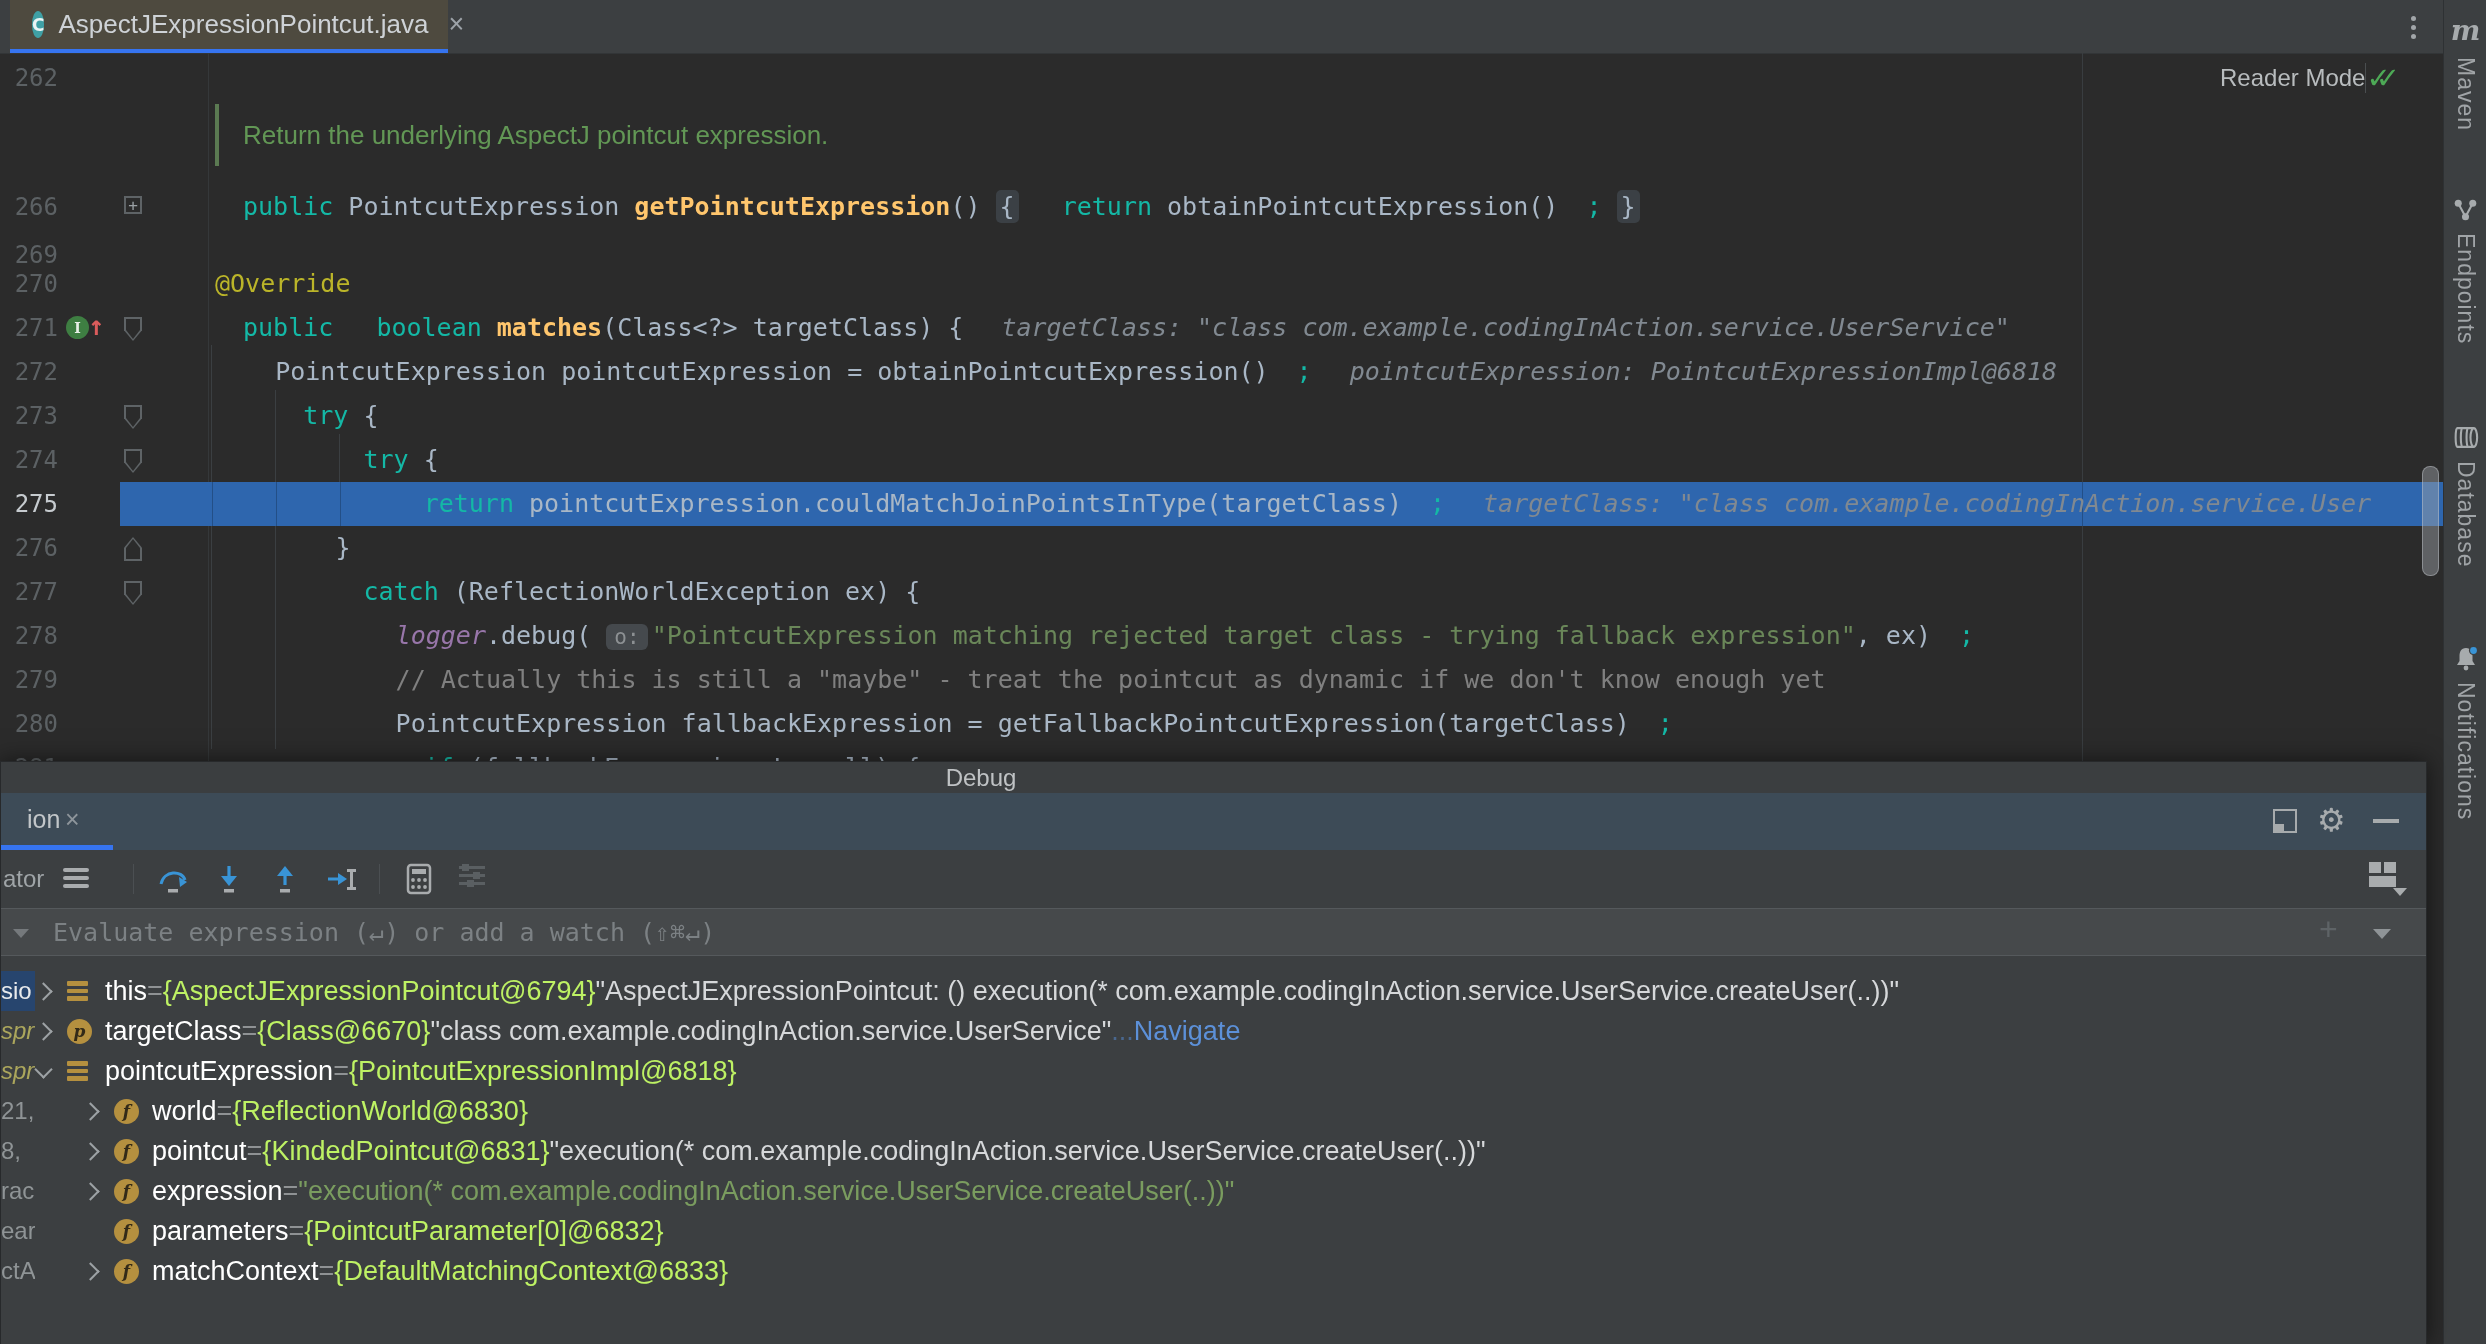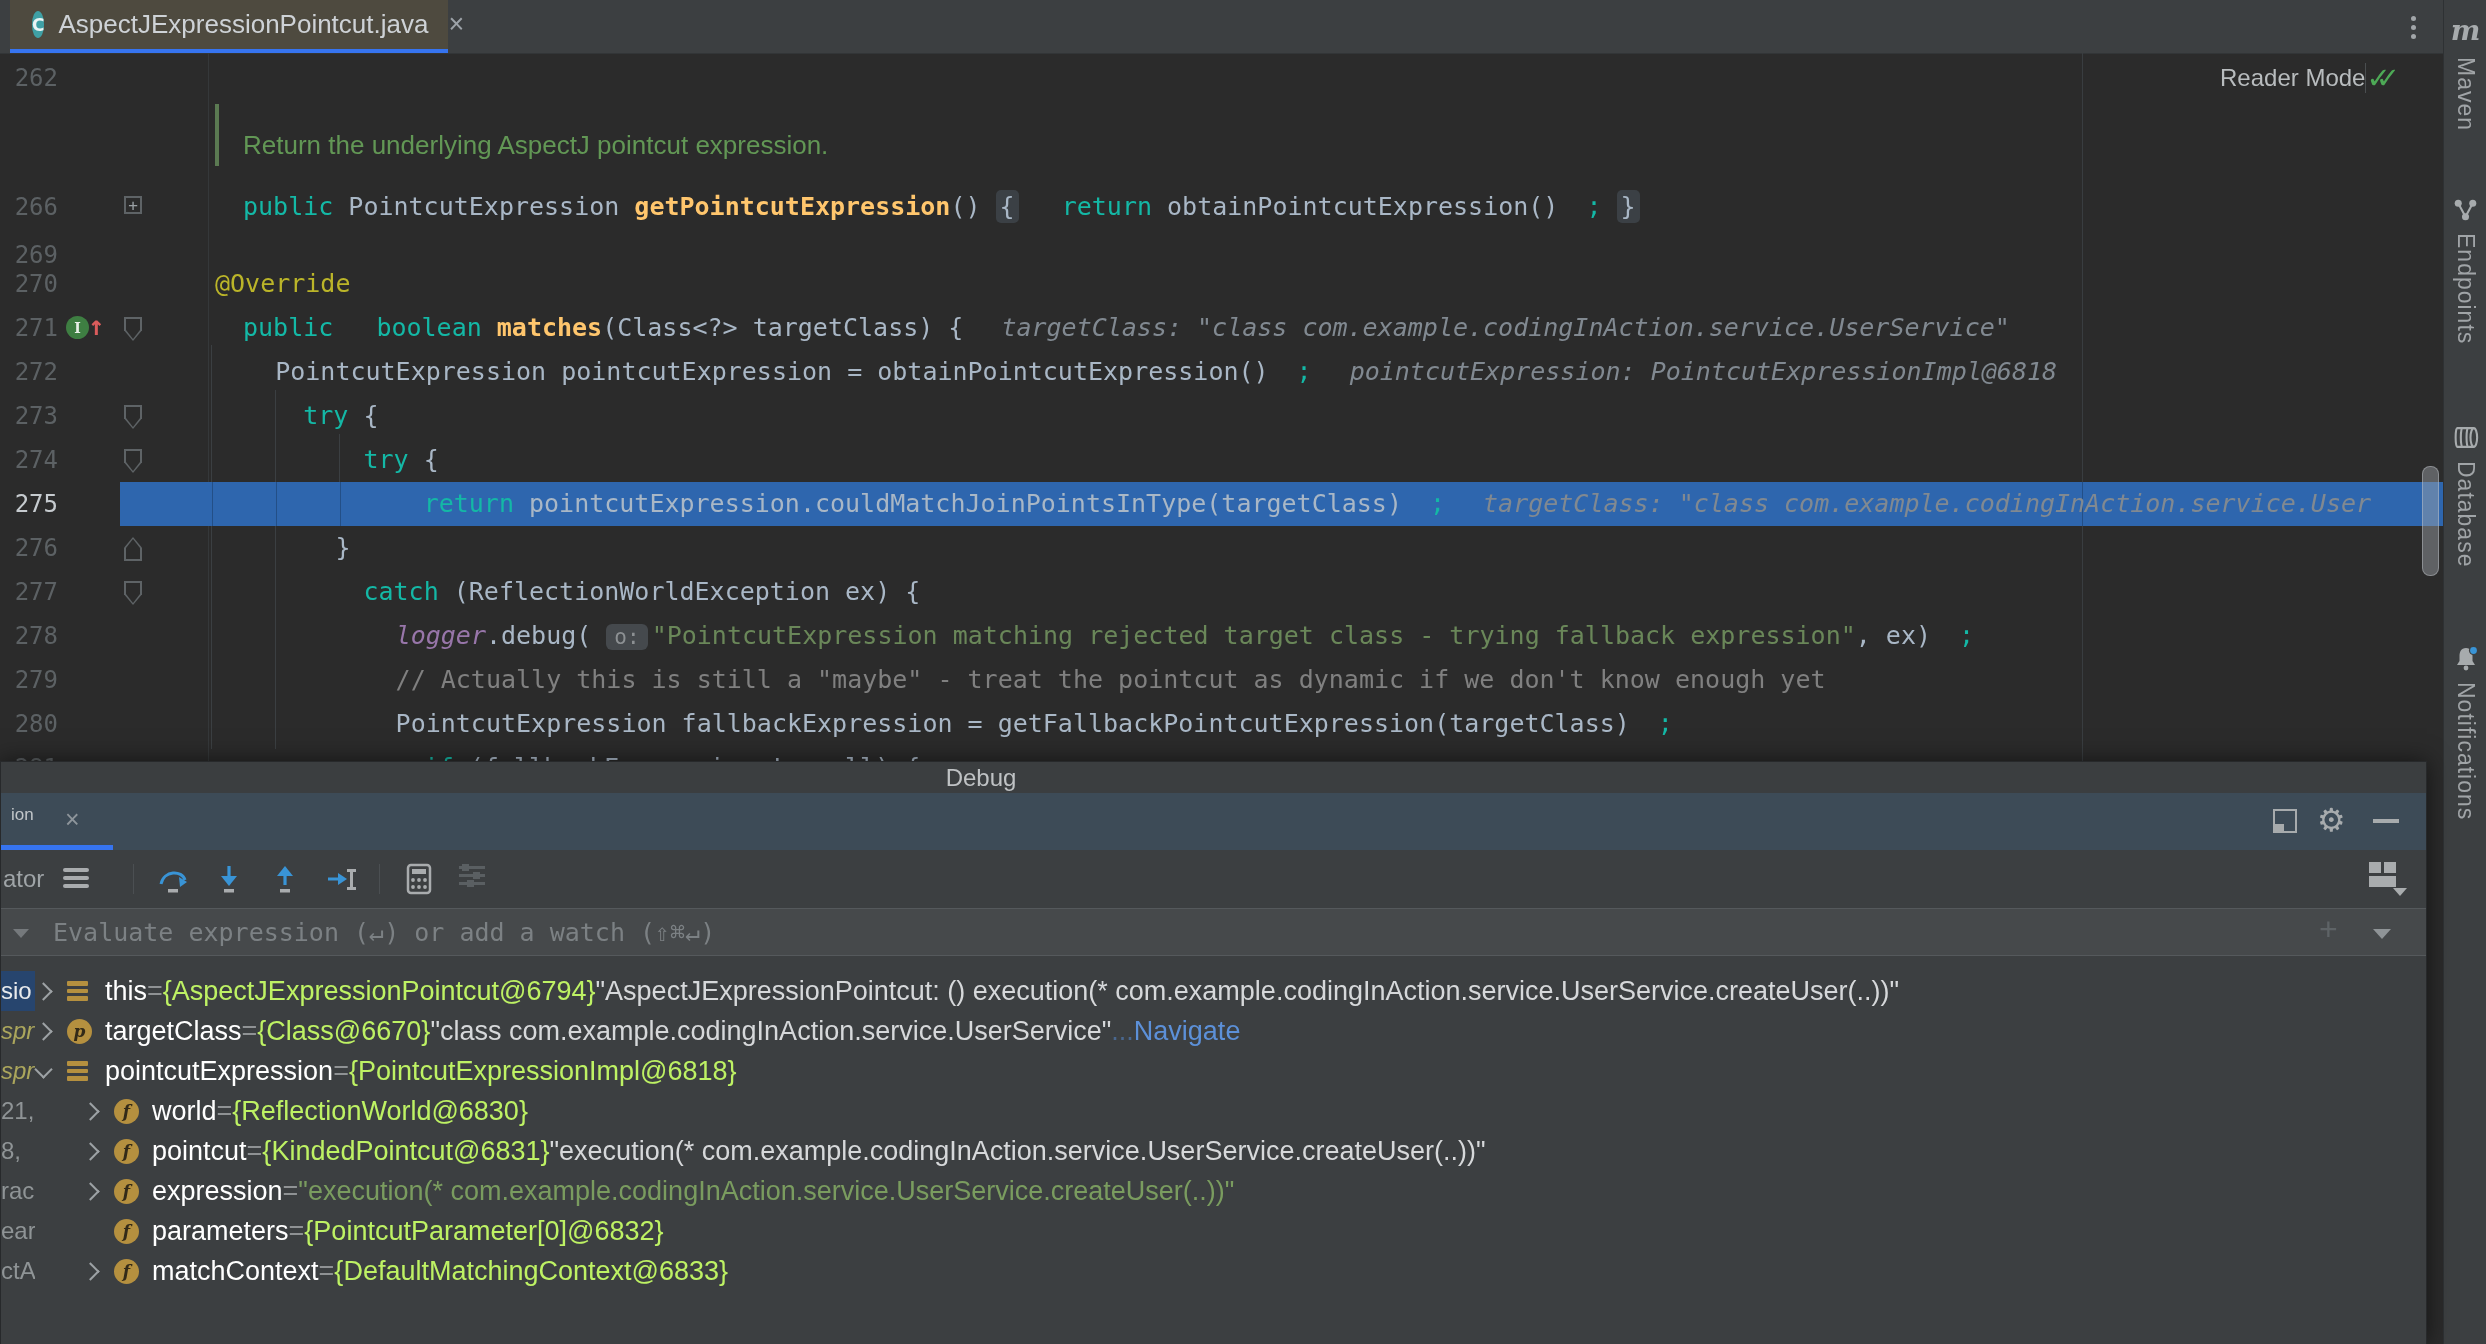--- a/index.html
+++ b/index.html
@@ -50,29 +50,29 @@
   .c-hint{color:#818991;font-style:italic;margin-left:38px;}
   .g-plus,.g-fold,.g-foldend{position:absolute;left:124px;top:11px;}
   .g-plus{width:18px;height:18px;border:2px solid #5e6366;color:#9aa0a4;font-size:16px;line-height:16px;text-align:center;box-sizing:border-box;}
   .g-fold{width:18px;height:24px;background:#5e6366;clip-path:polygon(0 0,100% 0,100% 55%,50% 100%,0 55%);}
   .g-fold::after{content:"";position:absolute;left:2px;top:2px;width:14px;height:20px;background:#2b2b2b;clip-path:polygon(0 0,100% 0,100% 55%,50% 100%,0 55%);}
   .g-foldend{width:18px;height:24px;background:#5e6366;clip-path:polygon(50% 0,100% 45%,100% 100%,0 100%,0 45%);}
   .g-foldend::after{content:"";position:absolute;left:2px;top:2px;width:14px;height:20px;background:#2b2b2b;clip-path:polygon(50% 0,100% 45%,100% 100%,0 100%,0 45%);}
   .g-ovr{position:absolute;left:66px;top:10px;width:23px;height:23px;border-radius:50%;background:#3e7e42;color:#e8f0e8;font:bold 14px "DejaVu Serif",serif;display:flex;align-items:center;justify-content:center;}
   .g-arrow{position:absolute;left:88px;top:4px;color:#db5c5c;font-size:27px;font-weight:bold;}
   .doc-bar{position:absolute;left:215px;top:104px;width:4px;height:62px;background:#5b7a52;}
-  .doc-text{position:absolute;left:243px;top:130px;font-size:26px;color:#629755;}
+  .doc-text{position:absolute;left:243px;top:120px;font-size:26px;color:#629755;}
   .vscroll{position:absolute;left:2422px;top:466px;width:15px;height:108px;border-radius:8px;background:rgba(160,165,170,.45);border:1px solid rgba(205,210,214,.4);}
 
   
   .debugwin{position:absolute;left:0;top:761px;width:2427px;height:583px;background:#3c3f41;border:1px solid #27292b;box-sizing:border-box;box-shadow:0 0 22px rgba(0,0,0,.55);}
   .dw-title{position:absolute;left:0;top:0;width:100%;height:31px;background:#3b3e40;border-bottom:1px solid #2c2e30;}
   .dw-title span{position:absolute;left:900px;width:160px;text-align:center;top:2px;color:#bfc2c4;font-size:24px;}
   .dw-header{position:absolute;left:0;top:31px;width:100%;height:57px;background:#3d4b57;}
-  .dw-tab{position:absolute;left:10px;top:12px;color:#c2c6c9;font-size:17px;}
+  .dw-tab{position:absolute;left:26px;top:12px;color:#c2c6c9;font-size:25px;}
   .dw-tabclose{position:absolute;left:64px;top:12px;color:#8e959b;font-size:25px;}
   .dw-underline{position:absolute;left:0;bottom:0;width:112px;height:5px;background:#3674f0;}
   .ic-restore{position:absolute;left:2272px;top:16px;width:20px;height:20px;border:2px solid #a7abad;}
   .ic-restore i{position:absolute;left:-2px;bottom:-2px;width:11px;height:9px;background:#a7abad;}
   .ic-gear{position:absolute;left:2316px;top:8px;color:#a7abad;font-size:32px;}
   .ic-min{position:absolute;left:2372px;top:26px;width:26px;height:4px;background:#a7abad;}
   .dw-toolbar{position:absolute;left:0;top:88px;width:100%;height:58px;background:#3c3f41;border-bottom:1px solid #34373a;}
   .frag-ator{position:absolute;left:2px;top:15px;color:#9fa4a7;font-size:24px;}
   .hamb{position:absolute;left:62px;top:18px;display:flex;flex-direction:column;gap:4px;}
   .hamb i{width:26px;height:4px;background:#a9acae;border-radius:2px;}

